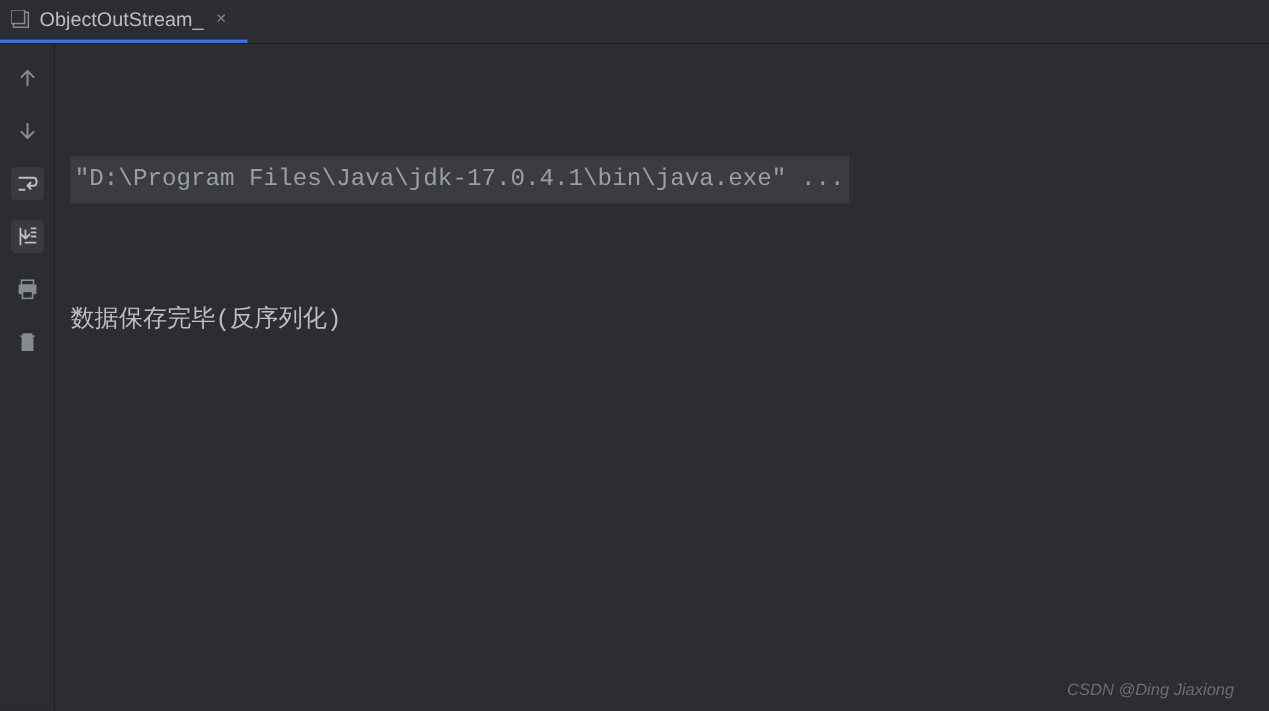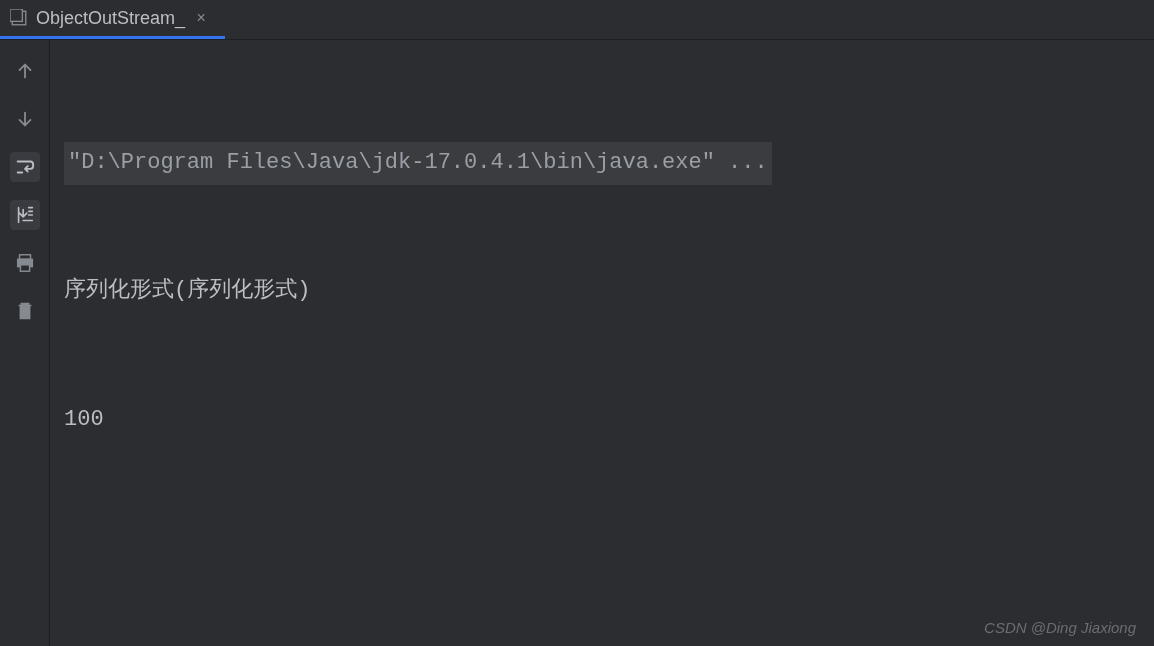--- a/index.html
+++ b/index.html
@@ -101,21 +101,21 @@
       color: #9a9fa6;
       padding: 0 4px;
       display: inline-block;
     }
     .console-text {
       color: #bcbec4;
     }
     .watermark {
       position: absolute;
       bottom: 10px;
-      right: 18px;
+      right: 32px;
       color: #6a6d73;
       font-size: 15px;
       font-style: italic;
       font-family: 'Segoe UI', Arial, sans-serif;
     }
   </style>
 </head>
 <body>
 
 <div class="tab-bar">
@@ -162,22 +162,21 @@
     </div>
     <div class="toolbar-button">
       <svg width="22" height="22" viewBox="0 0 24 24" fill="none">
         <path d="M5 6 L19 6 M8 6 L8 4 L16 4 L16 6 M7 6 L7 20 L17 20 L17 6" stroke="#868a91" stroke-width="1.8" fill="#868a91"></path>
       </svg>
     </div>
   </div>
 
   <div class="console-output">
     <span class="console-line"><span class="console-command">"D:\Program Files\Java\jdk-17.0.4.1\bin\java.exe" ...</span></span>
-    <span class="console-line console-text">序列化形式(序列化形式)</span>
-    <span class="console-line console-text">100</span>
+    <span class="console-line console-text">数据保存完毕(反序列化)</span>
     
     
     
     
     
     
     <span class="console-line console-text"></span>
     
   </div>
 </div>

